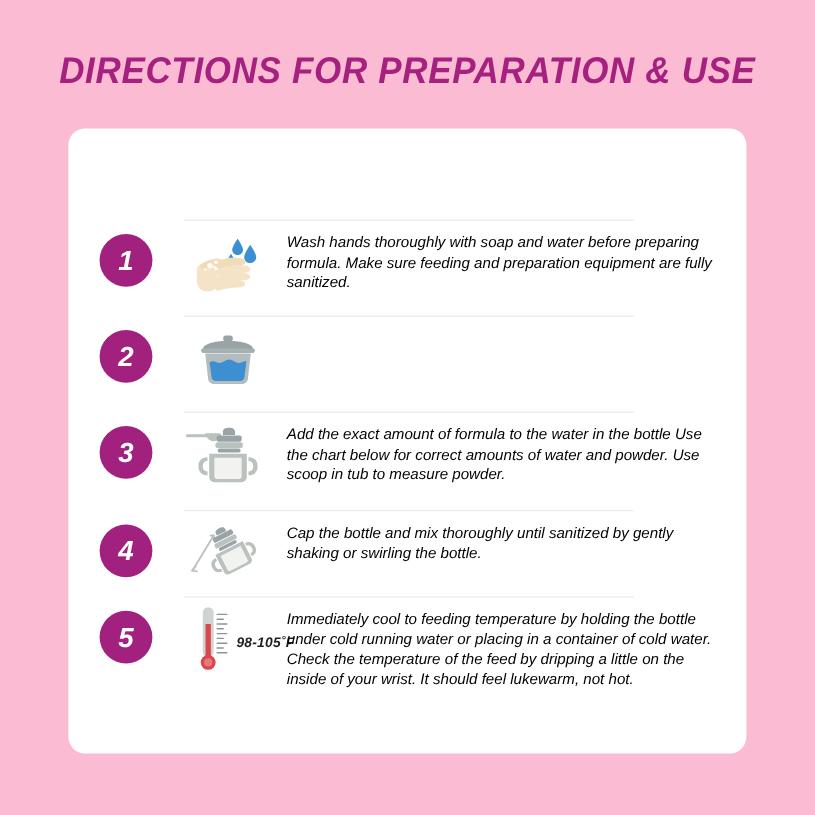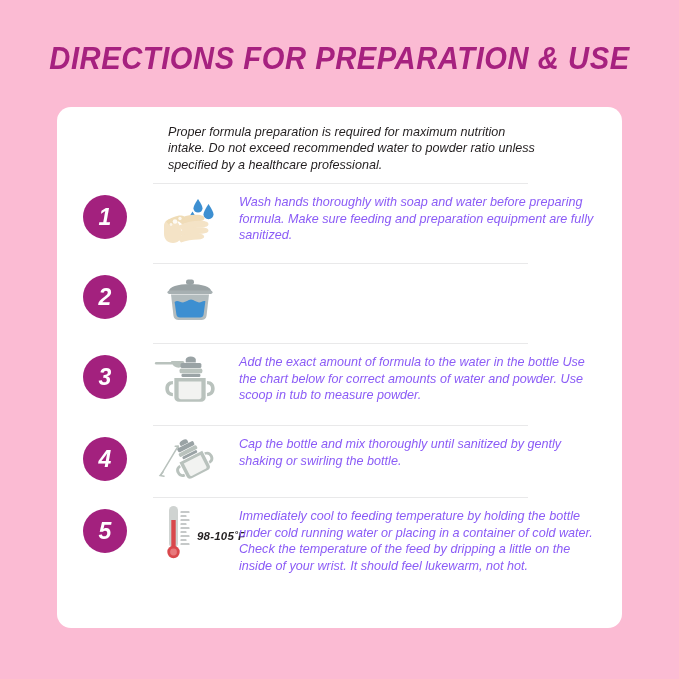--- a/index.html
+++ b/index.html
@@ -126,41 +126,40 @@
     font-weight: bold;
     color: #231f20;
     letter-spacing: 0.2px;
     white-space: nowrap;
   }
 
   .text-col {
     flex: 1 1 auto;
     padding-top: 11px;
     padding-right: 24px;
-    color: #8b5cf6;
+    color: #000000;
     font-size: 12.6px;
     line-height: 16.6px;
   }
 
   .s1 { height: 80px; }
   .s2 { height: 80px; }
   .s3 { height: 82px; }
   .s4 { height: 72px; }
   .s5 { height: 110px; }
 </style>
 </head>
 <body>
 
 <div id="page">
 
   <div class="page-title">DIRECTIONS FOR PREPARATION &amp; USE</div>
 
   <div class="card">
 
-    <div class="intro">Proper formula preparation is required for maximum nutrition intake. Do not exceed recommended water to powder ratio unless specified by a healthcare professional.</div>
 
     <div class="steps">
 
       <div class="step s1">
         <div class="divider-line"></div>
         <div class="badge-col">
           <div class="badge">1</div>
         </div>
         <div class="icon-col">
           <div class="icon-box">

